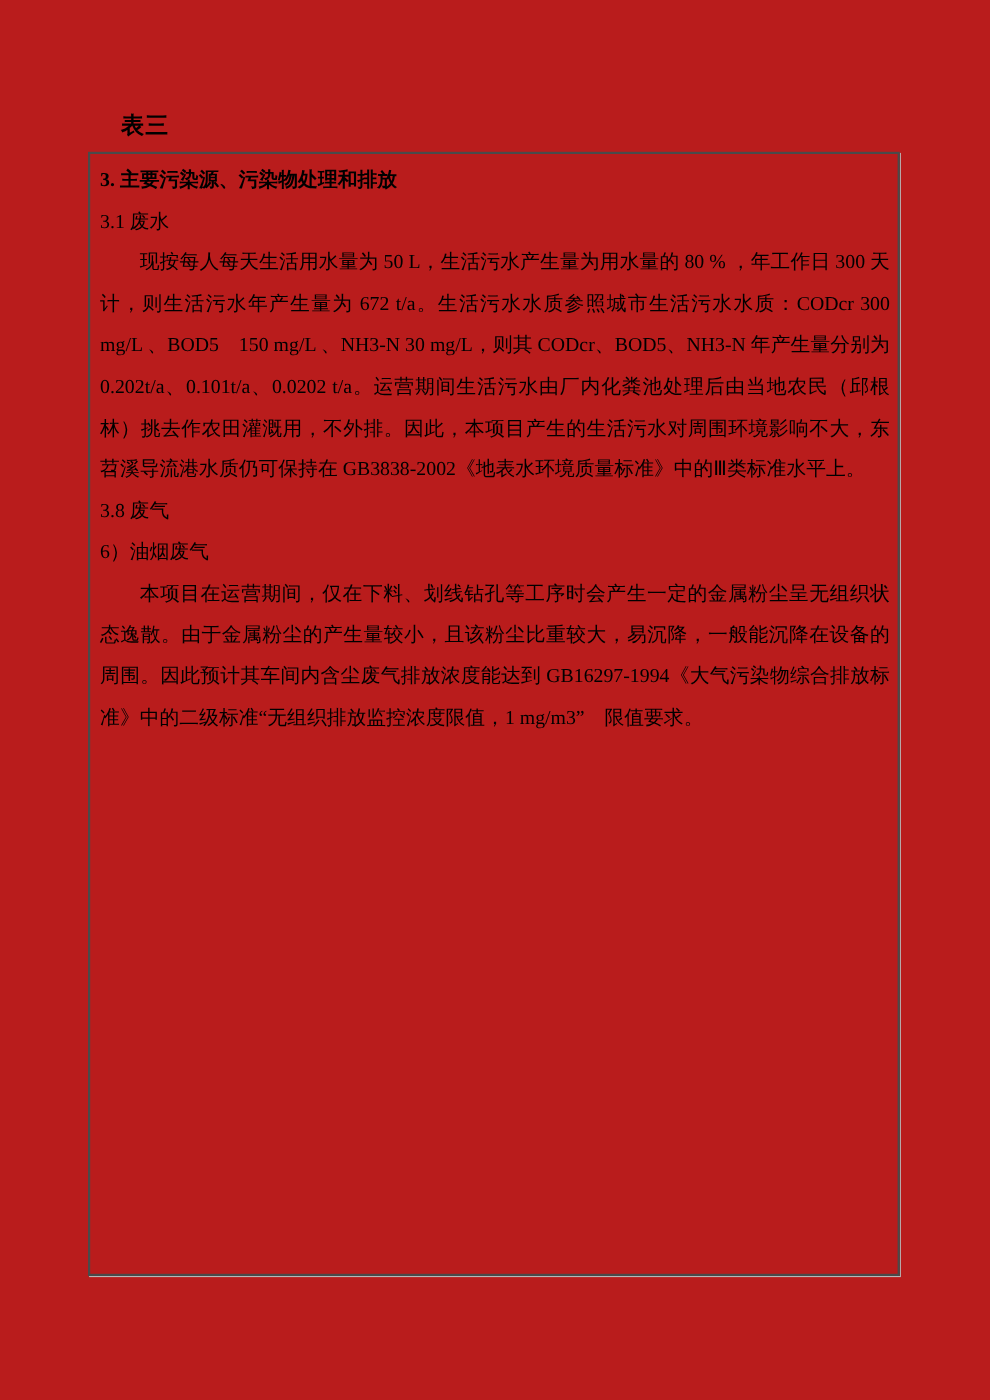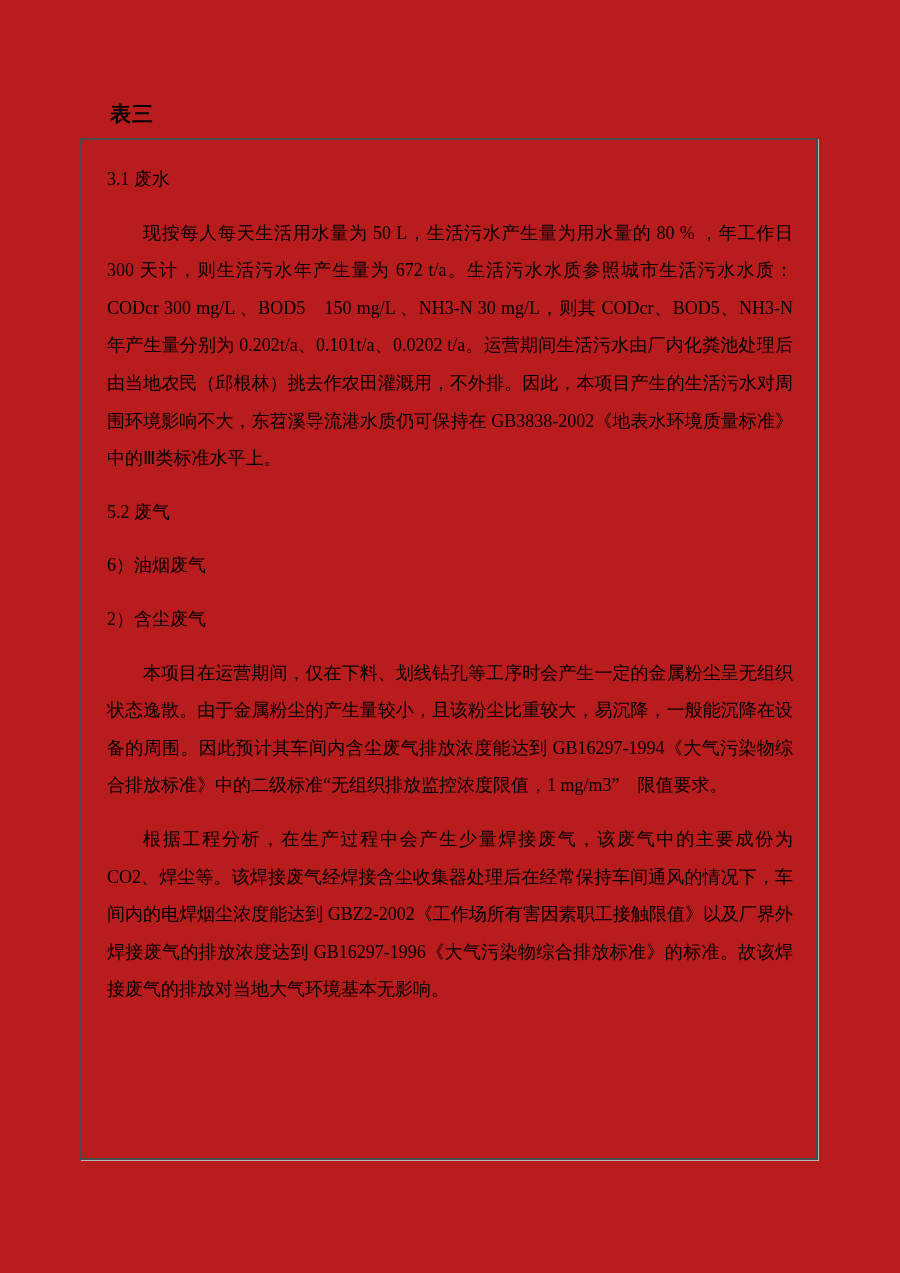--- a/index.html
+++ b/index.html
@@ -36,57 +36,56 @@
     padding: 5px 7px 0 9px;
   }
   .frame .doc-title {
     margin: 0;
     font-size: 18px;
     font-weight: 700;
     line-height: 37.6px;
     text-align: left;
   }
   .frame .sub-heading {
-    margin: 16px;
+    margin: 0;
     font-size: 18px;
     font-weight: 400;
     line-height: 37.6px;
     text-align: left;
   }
   .frame p {
-    margin: 16px;
+    margin: 0;
     font-size: 18px;
     font-weight: 400;
     line-height: 37.6px;
     text-align: justify;
     text-justify: inter-ideograph;
     text-indent: 2em;
   }
 </style>
 </head>
 <body>
 
 <div class="page">
 
   <div class="table-label">表三</div>
 
   <div class="frame">
 
+    <div class="doc-title">3.  主要污染源、污染物处理和排放</div>
 
     <div class="sub-heading">3.1  废水</div>
 
     <p>现按每人每天生活用水量为 50 L，生活污水产生量为用水量的 80 % ，年工作日 300 天计，则生活污水年产生量为 672 t/a。生活污水水质参照城市生活污水水质：CODcr 300 mg/L 、BOD5　150 mg/L 、NH3-N 30 mg/L，则其 CODcr、BOD5、NH3-N 年产生量分别为 0.202t/a、0.101t/a、0.0202 t/a。运营期间生活污水由厂内化粪池处理后由当地农民（邱根林）挑去作农田灌溉用，不外排。因此，本项目产生的生活污水对周围环境影响不大，东苕溪导流港水质仍可保持在 GB3838-2002《地表水环境质量标准》中的Ⅲ类标准水平上。</p>
 
-    <div class="sub-heading">5.2  废气</div>
+    <div class="sub-heading">3.8  废气</div>
 
     <div class="sub-heading">6）油烟废气</div>
 
 
-    <div class="sub-heading">2）含尘废气</div>
 
     <p>本项目在运营期间，仅在下料、划线钻孔等工序时会产生一定的金属粉尘呈无组织状态逸散。由于金属粉尘的产生量较小，且该粉尘比重较大，易沉降，一般能沉降在设备的周围。因此预计其车间内含尘废气排放浓度能达到 GB16297-1994《大气污染物综合排放标准》中的二级标准“无组织排放监控浓度限值，1 mg/m3”　限值要求。</p>
 
 
-    <p>根据工程分析，在生产过程中会产生少量焊接废气，该废气中的主要成份为 CO2、焊尘等。该焊接废气经焊接含尘收集器处理后在经常保持车间通风的情况下，车间内的电焊烟尘浓度能达到 GBZ2-2002《工作场所有害因素职工接触限值》以及厂界外焊接废气的排放浓度达到 GB16297-1996《大气污染物综合排放标准》的标准。故该焊接废气的排放对当地大气环境基本无影响。</p>
 
   </div>
 
 </div>
 
 </body></html>

